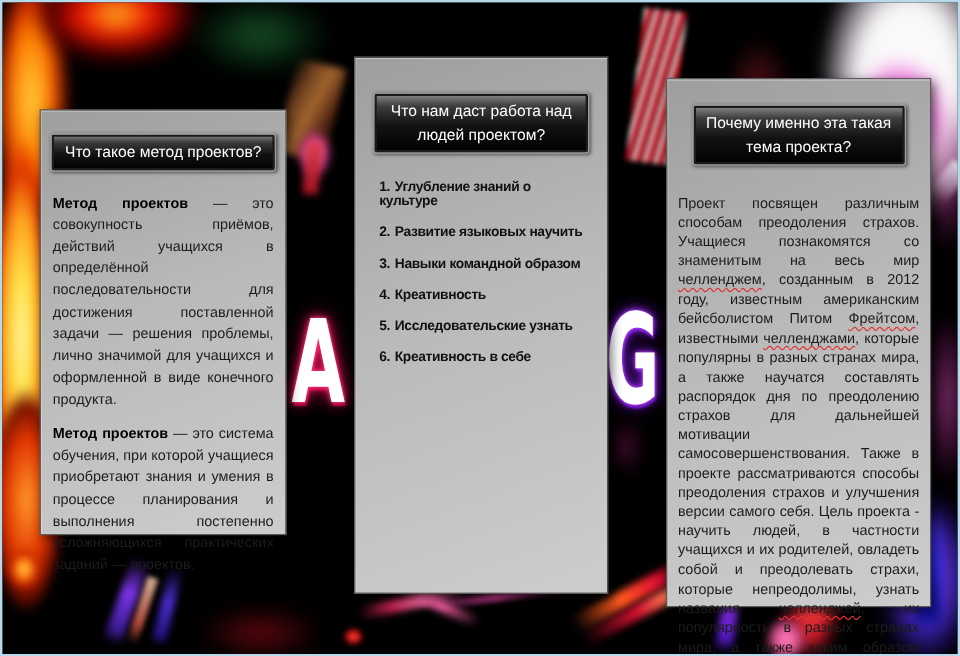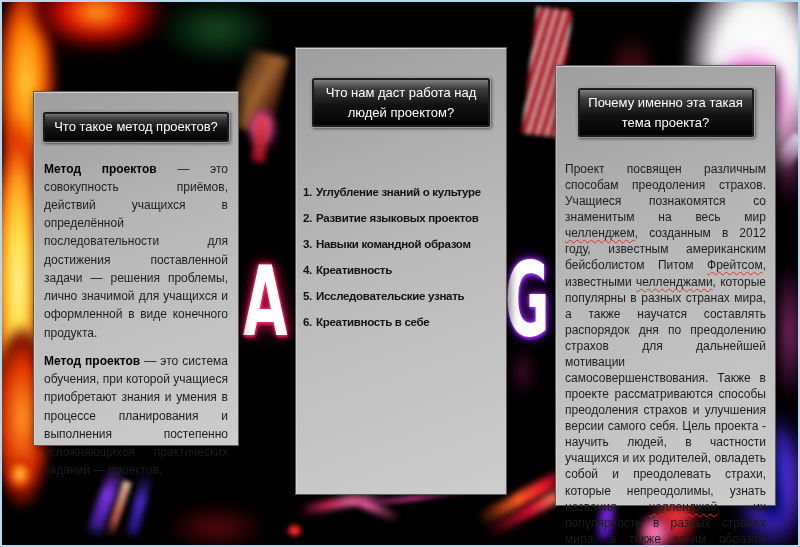--- a/index.html
+++ b/index.html
@@ -101,21 +101,21 @@
     box-shadow:inset 0 0 0 2px #1b1b1b, 1px 1px 3px rgba(0,0,0,.5);
     color:#fff; text-align:center; font-size:13px; line-height:1.5; padding:5px 6px;
   }
   .panel-1 .hdr{ margin-top:19px; width:188px; }
   .panel-2 .hdr{ margin-top:29px; width:180px; }
   .panel-3 .hdr{ margin-top:21px; width:178px; }
   .body-text{ padding:0 10px; }
   .panel-1 .body-text{ margin-top:17px; font-size:12px; line-height:1.52; text-align:justify; hyphens:auto; }
   .panel-1 .para{ margin-bottom:10px; }
   .panel-1 .para strong{ color:#000; }
-  .benefit-list{ list-style:none; margin-top:58px; padding:0 7px; }
+  .benefit-list{ list-style:none; margin-top:22px; padding:0 20px; }
   .benefit-list li{ font-weight:bold; font-size:11.5px; letter-spacing:-0.3px; margin-bottom:14px; color:#111; }
   .benefit-list .num{ margin-right:4px; }
   .panel-3 .body-text{ margin-top:23px; padding:0 9px; font-size:12px; line-height:1.34; text-align:justify; hyphens:auto; }
   .misspelled{
     text-decoration-line:underline; text-decoration-style:wavy;
     text-decoration-color:#e03030; text-decoration-thickness:1px;
     text-underline-offset:2px; text-decoration-skip-ink:none;
   }
 </style>
 </head>
@@ -169,21 +169,21 @@
         <p class="para"><strong>Метод проектов</strong> — это система обучения, при которой учащиеся приобретают знания и умения в процессе планирования и выполнения постепенно усложняющихся практических заданий — проектов.</p>
       </div>
   </section>
 
   <section class="panel panel-2">
     <div class="hdr">
       <span>Что нам даст работа над людей проектом?</span>
     </div>
     <ol class="benefit-list" id="p2-list">
         <li><span class="num">1.</span><span>Углубление знаний о культуре</span></li>
-        <li><span class="num">2.</span><span>Развитие языковых проектов</span></li>
+        <li><span class="num">2.</span><span>Развитие языковых научить</span></li>
         <li><span class="num">3.</span><span>Навыки командной образом</span></li>
         <li><span class="num">4.</span><span>Креативность</span></li>
         <li><span class="num">5.</span><span>Исследовательские узнать</span></li>
         <li><span class="num">6.</span><span>Креативность в себе</span></li>
       </ol>
   </section>
 
   <section class="panel panel-3">
     <div class="hdr">
       <span>Почему именно эта такая тема проекта?</span>

